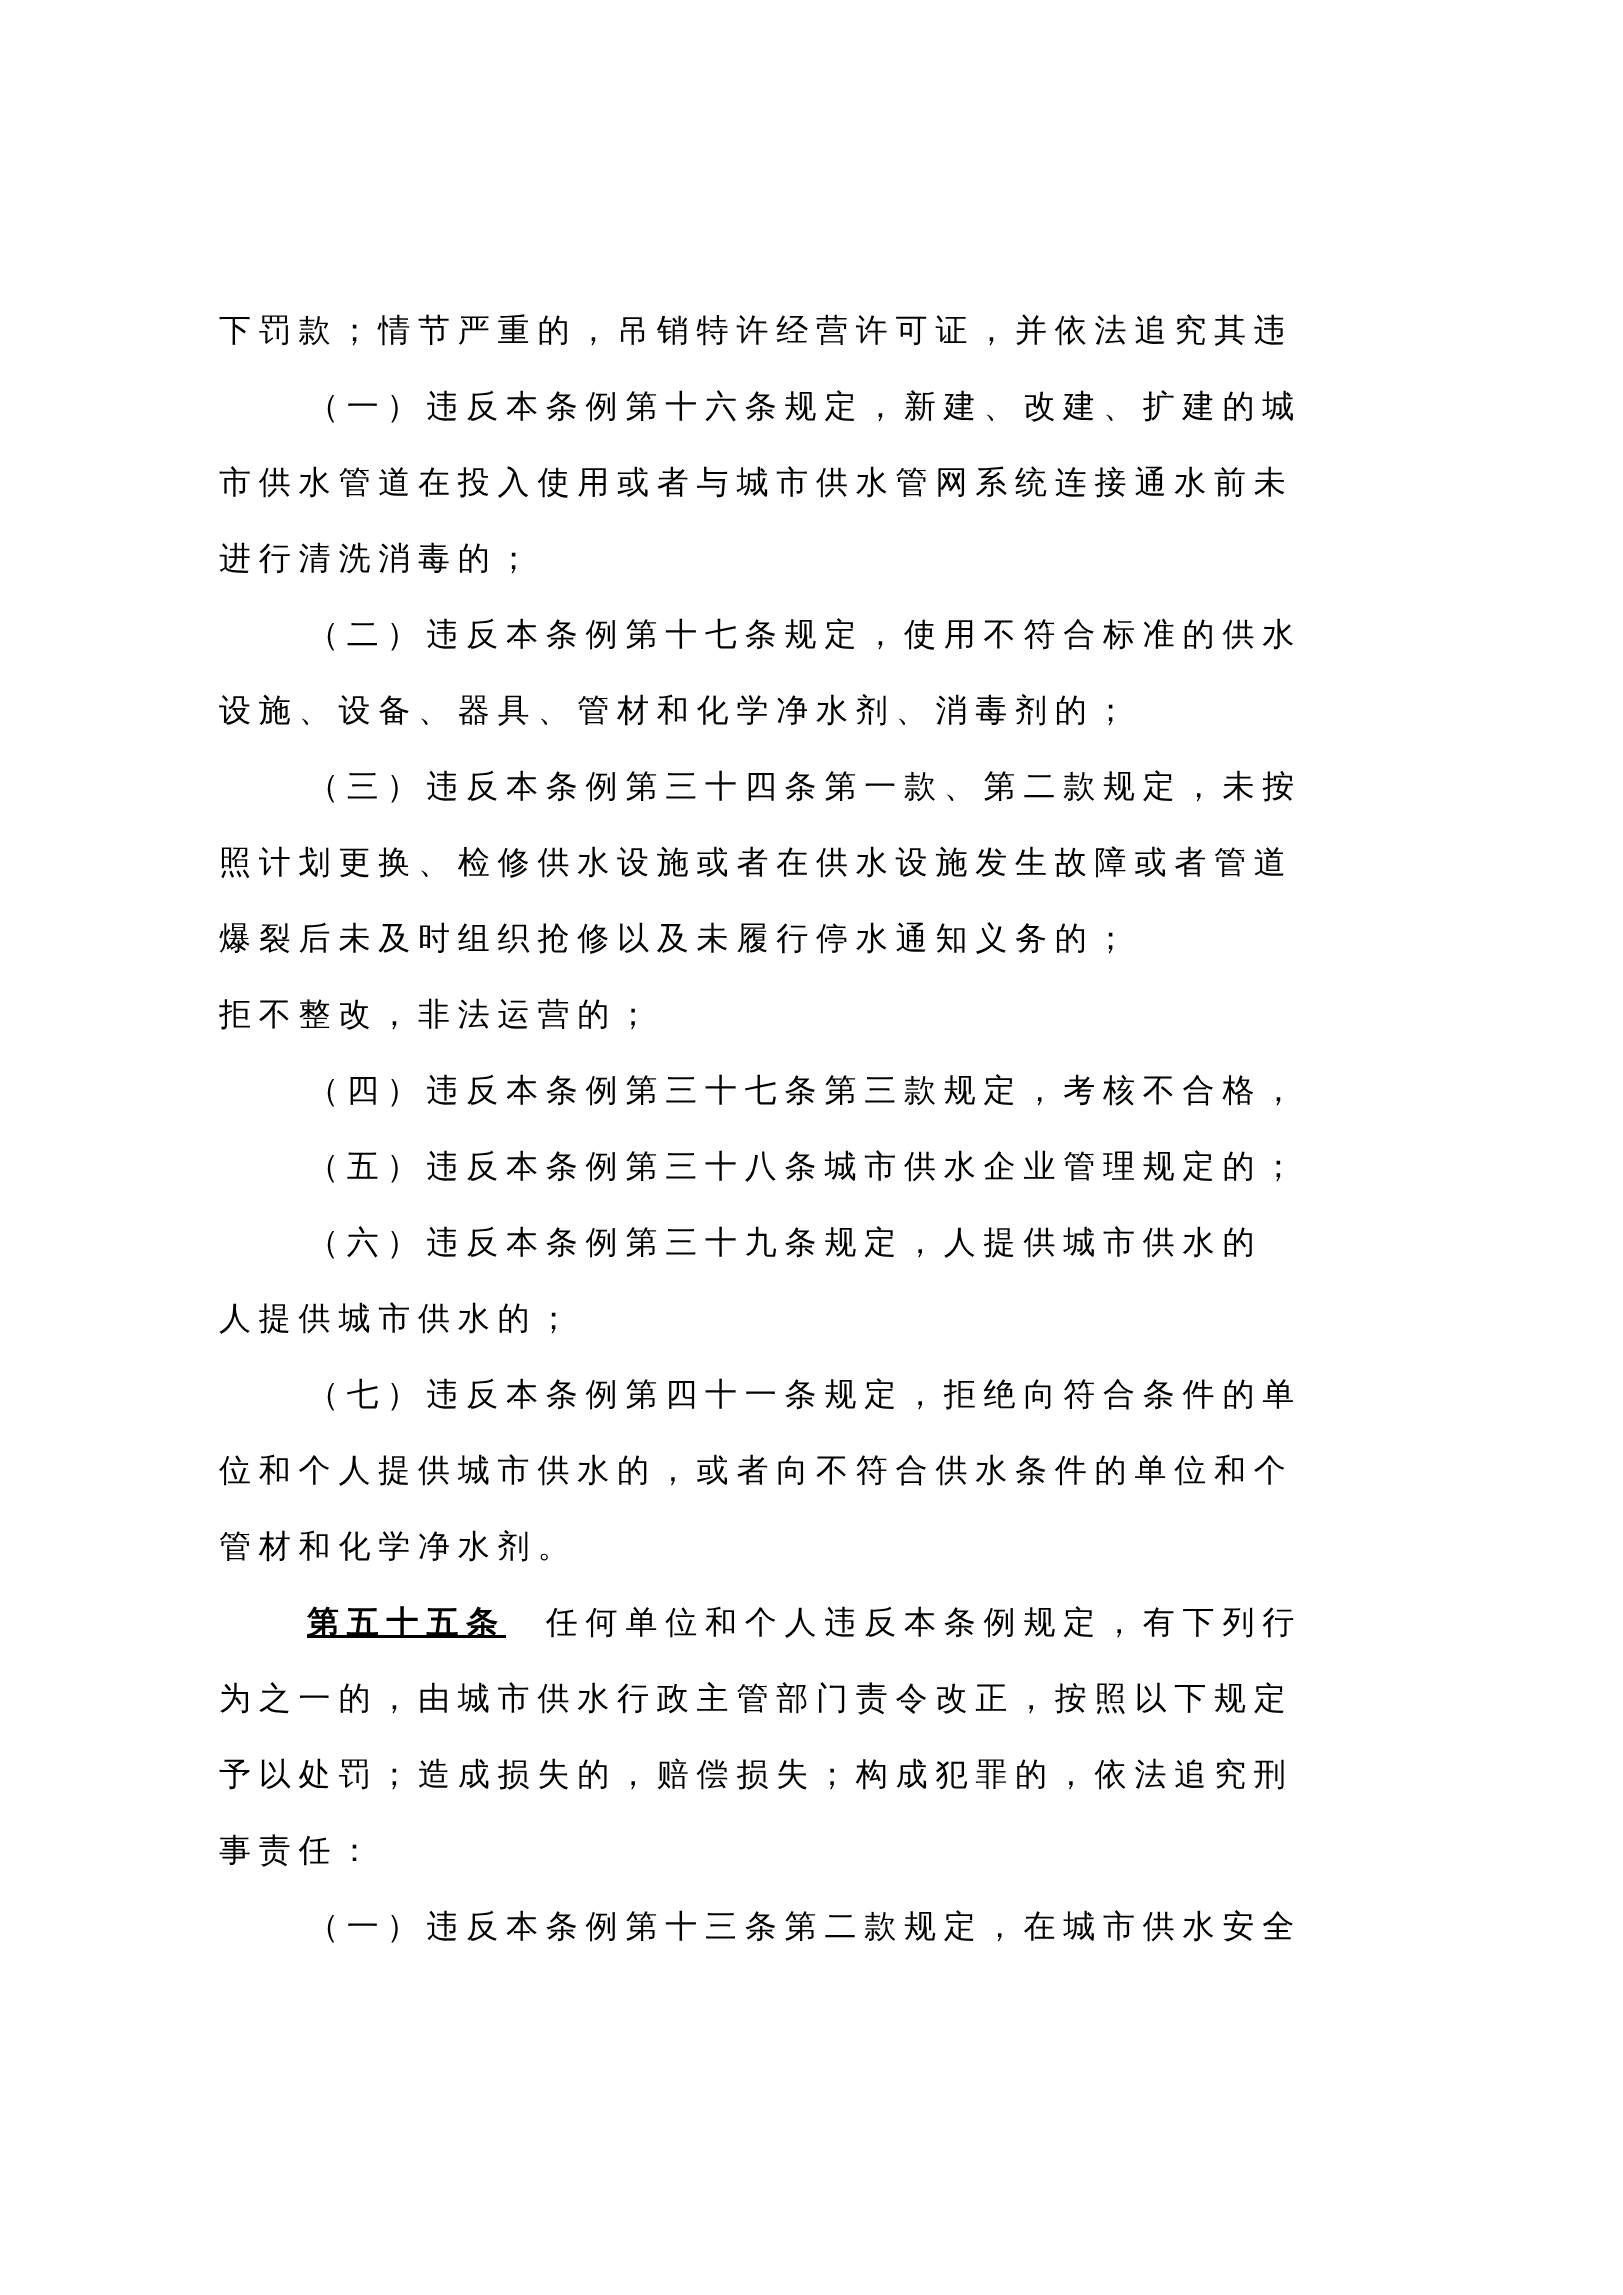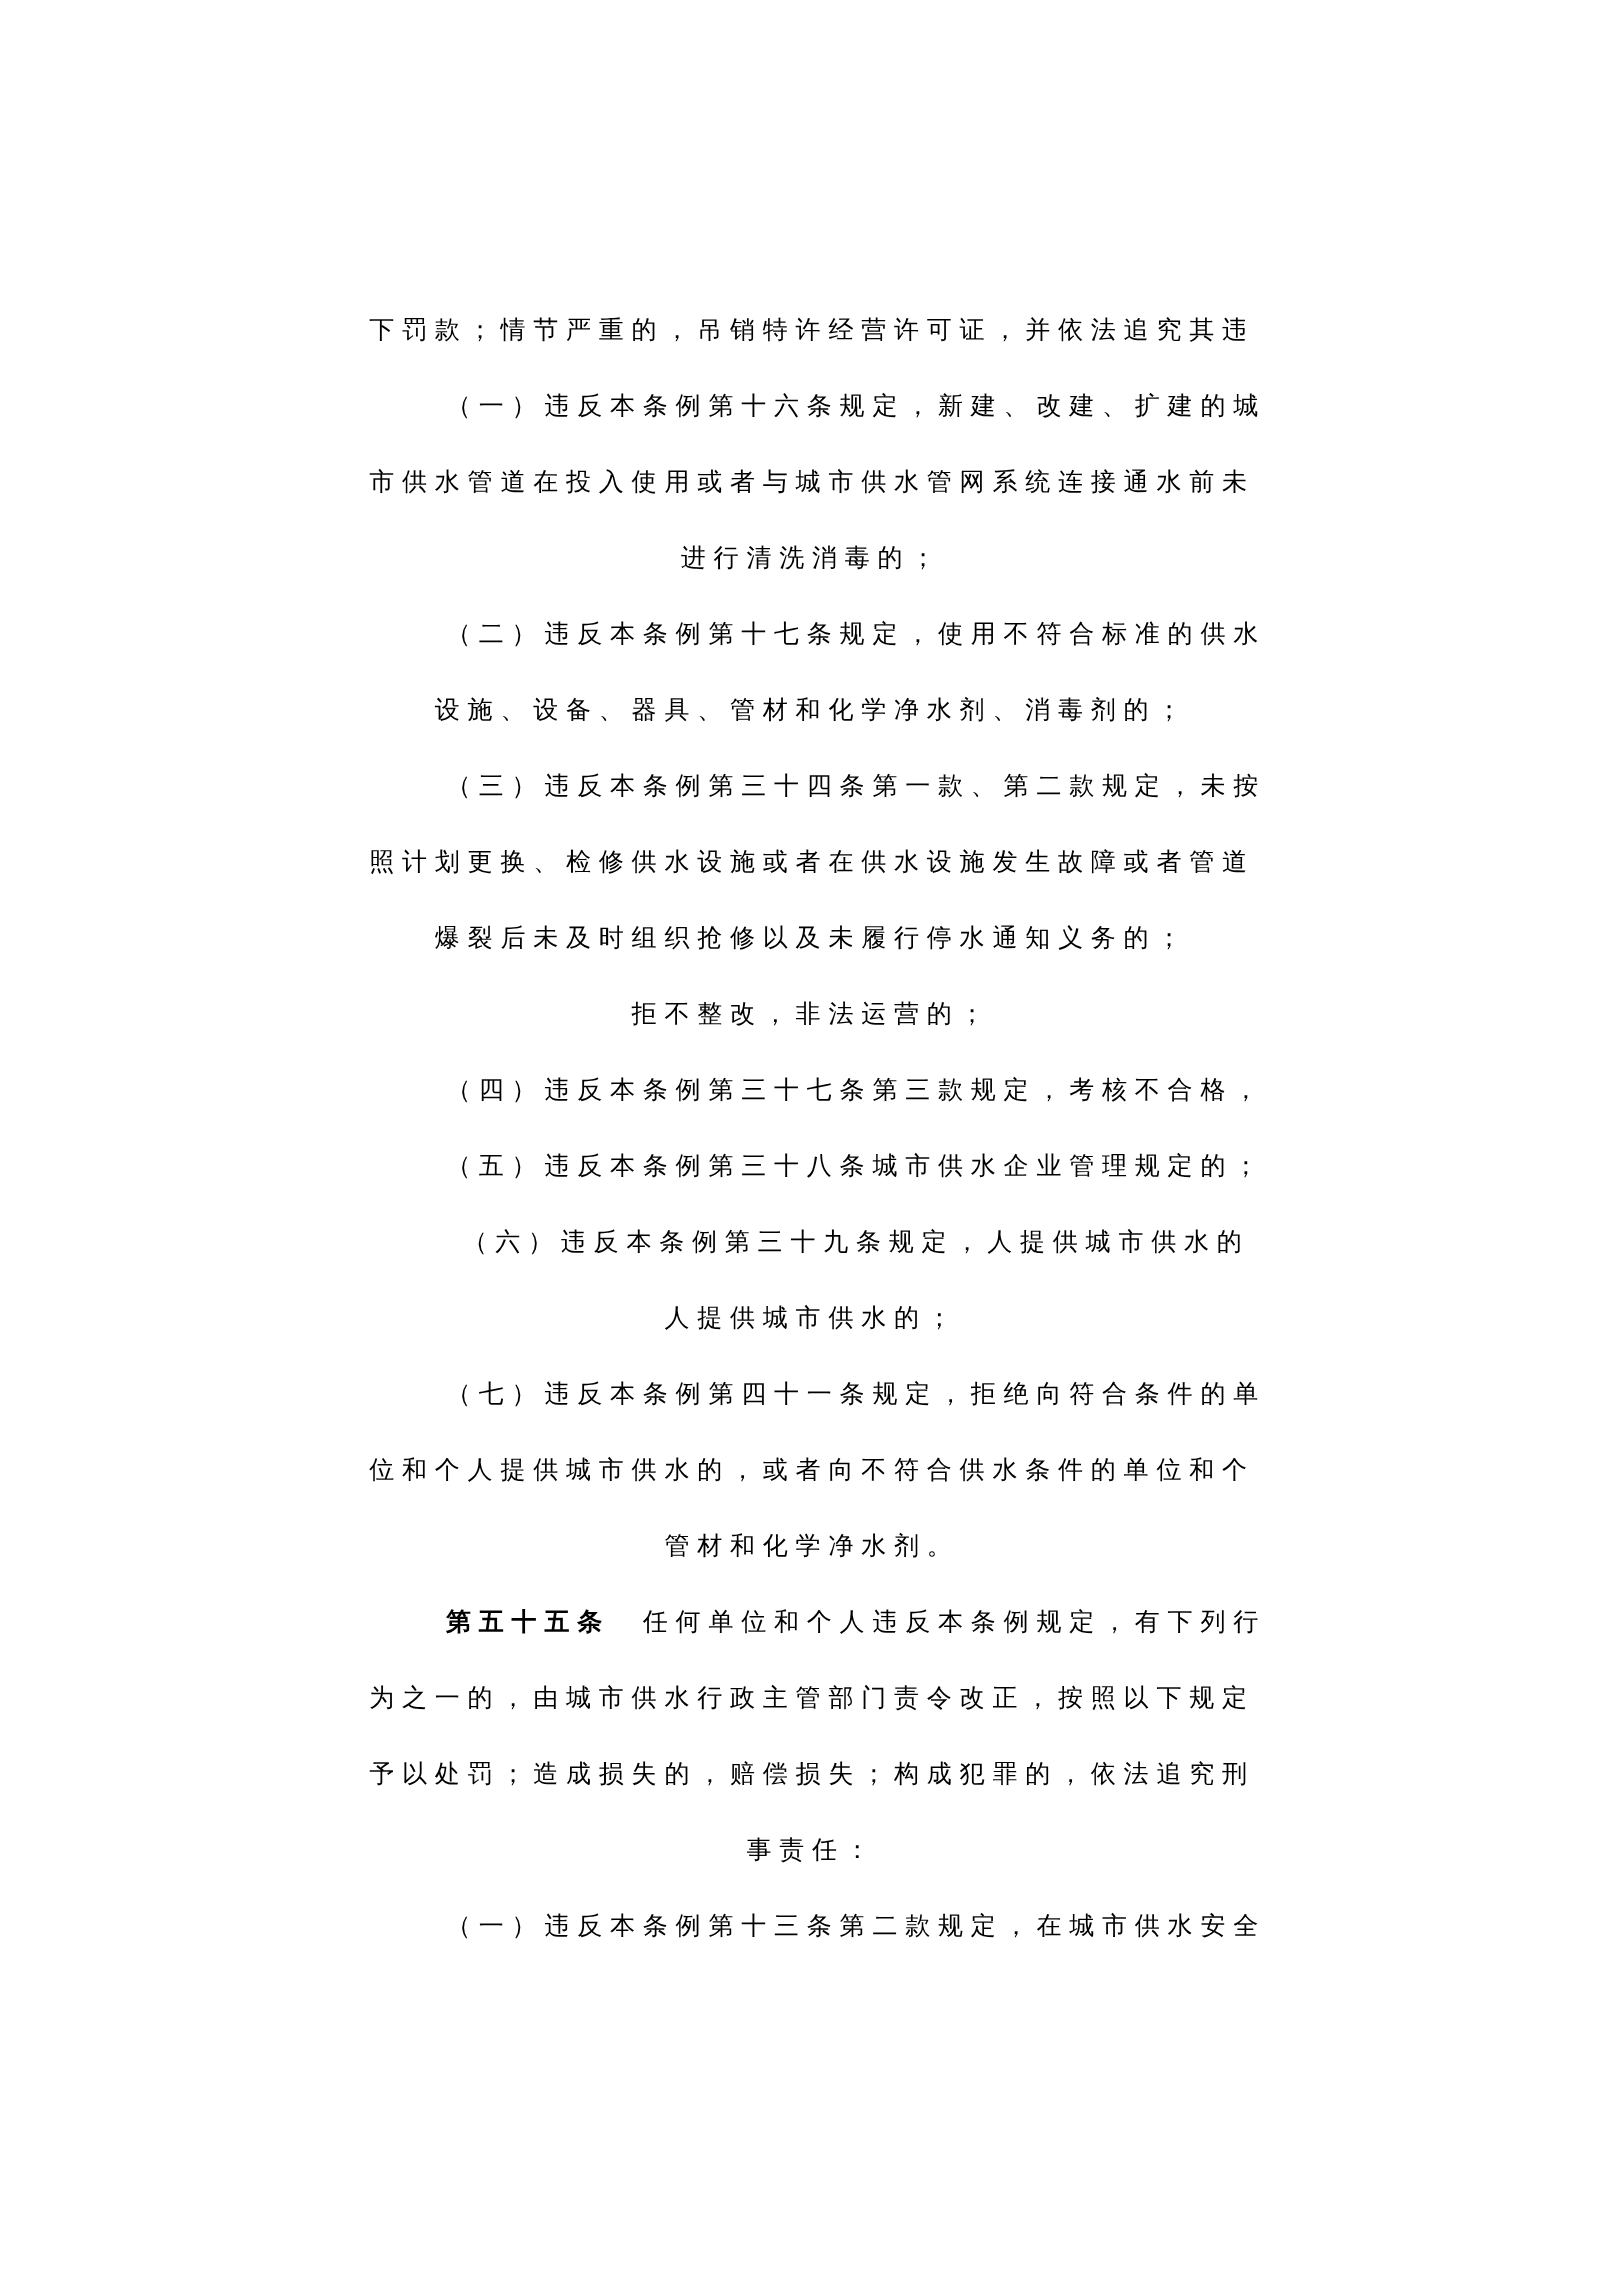--- a/index.html
+++ b/index.html
@@ -14,33 +14,34 @@
     background: #ffffff;
     color: #000000;
     overflow: hidden;
     font-family: "Liberation Serif", "DejaVu Serif", serif;
   }
   .text-block {
     position: absolute;
     left: 219px;
     top: 292px;
     width: 1186px;
-    font-size: 25px;
+    font-size: 32px;
     line-height: 76px;
     letter-spacing: 7.8px;
-    text-align: center;
+    text-align: left;
   }
   .line {
     white-space: pre;
   }
   .indent {
     text-indent: 88px;
   }
   .bold {
     font-weight: bold;
+    text-decoration: underline;
   }
 </style>
 </head>
 <body>
 
 <div class="page">
   <div class="text-block">
     <div class="line"><span>下罚款；情节严重的，吊销特许经营许可证，并依法追究其违</span></div>
     <div class="line indent"><span>（一）违反本条例第十六条规定，新建、改建、扩建的城</span></div>
     <div class="line"><span>市供水管道在投入使用或者与城市供水管网系统连接通水前未</span></div>

